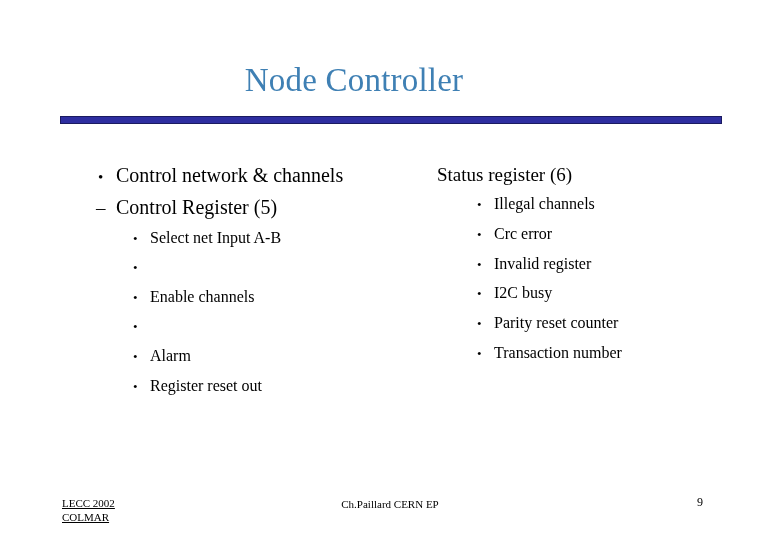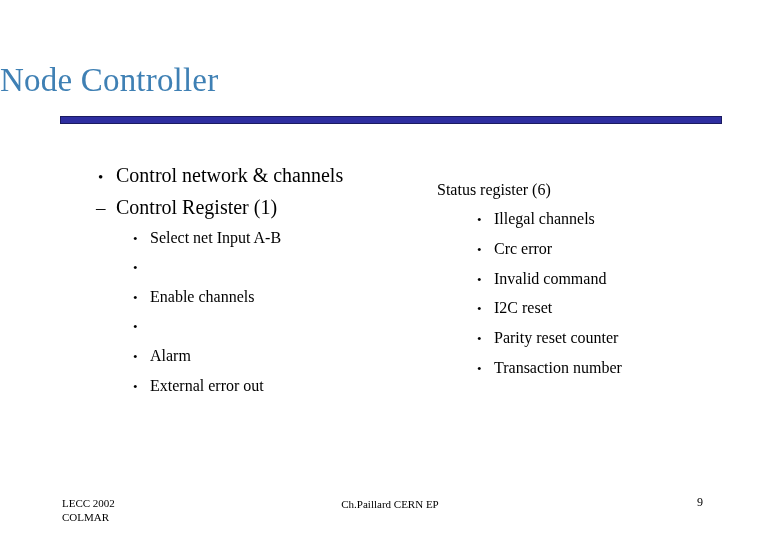--- a/index.html
+++ b/index.html
@@ -16,20 +16,21 @@
     font-family: "Liberation Serif", "DejaVu Serif", serif;
     color: #000000;
   }
 
   
   .title {
     position: absolute;
     left: 0;
     top: 60px;
     width: 708px;
+    text-align: center;
     font-size: 33px;
     line-height: 40px;
     color: #3f80b4;
     letter-spacing: 0.2px;
     white-space: nowrap;
   }
 
   
   .divider {
     position: absolute;
@@ -87,40 +88,40 @@
   
   .lvl3 {
     font-size: 16px;
     line-height: 29px;
     padding-left: 47px;
   }
   .lvl3 .marker { width: 17px; font-size: 13px; }
 
   
   .head-plain {
-    font-size: 16px;
+    font-size: 19px;
     line-height: 30px;
     padding-left: 7px;
-    margin-top: 15px;
   }
   
   .ritem {
     font-size: 16px;
     line-height: 28.8px;
     padding-left: 47px;
   }
   .ritem .marker { width: 17px; font-size: 13px; }
 
   
   .footer-left {
     position: absolute;
     left: 62px;
     top: 496px;
     font-size: 11px;
     line-height: 14px;
+    text-decoration: underline;
   }
   .footer-center {
     position: absolute;
     left: 0;
     top: 497px;
     width: 780px;
     text-align: center;
     font-size: 11px;
     line-height: 14px;
   }
@@ -145,21 +146,21 @@
 
   <div class="col-left">
 
     <div class="line lvl1">
       <span class="marker">•</span>
       <span class="txt">Control network &amp; channels</span>
     </div>
 
     <div class="line lvl2">
       <span class="marker">–</span>
-      <span class="txt">Control Register (1)</span>
+      <span class="txt">Control Register (5)</span>
     </div>
 
     <div class="line lvl3">
       <span class="marker">•</span>
       <span class="txt">Select net Input A-B</span>
     </div>
     <div class="line lvl3">
       <span class="marker">•</span>
     </div>
     <div class="line lvl3">
@@ -168,46 +169,46 @@
     </div>
     <div class="line lvl3">
       <span class="marker">•</span>
     </div>
     <div class="line lvl3">
       <span class="marker">•</span>
       <span class="txt">Alarm</span>
     </div>
     <div class="line lvl3">
       <span class="marker">•</span>
-      <span class="txt">External error out</span>
+      <span class="txt">Register reset out</span>
     </div>
 
   </div>
 
   <div class="col-right">
 
     <div class="line head-plain">
       <span class="txt">Status register (6)</span>
     </div>
 
     <div class="line ritem">
       <span class="marker">•</span>
       <span class="txt">Illegal channels</span>
     </div>
     <div class="line ritem">
       <span class="marker">•</span>
       <span class="txt">Crc error</span>
     </div>
     <div class="line ritem">
       <span class="marker">•</span>
-      <span class="txt">Invalid command</span>
-    </div>
-    <div class="line ritem">
-      <span class="marker">•</span>
-      <span class="txt">I2C reset</span>
+      <span class="txt">Invalid register</span>
+    </div>
+    <div class="line ritem">
+      <span class="marker">•</span>
+      <span class="txt">I2C busy</span>
     </div>
     <div class="line ritem">
       <span class="marker">•</span>
       <span class="txt">Parity reset counter</span>
     </div>
     <div class="line ritem">
       <span class="marker">•</span>
       <span class="txt">Transaction number</span>
     </div>
 

